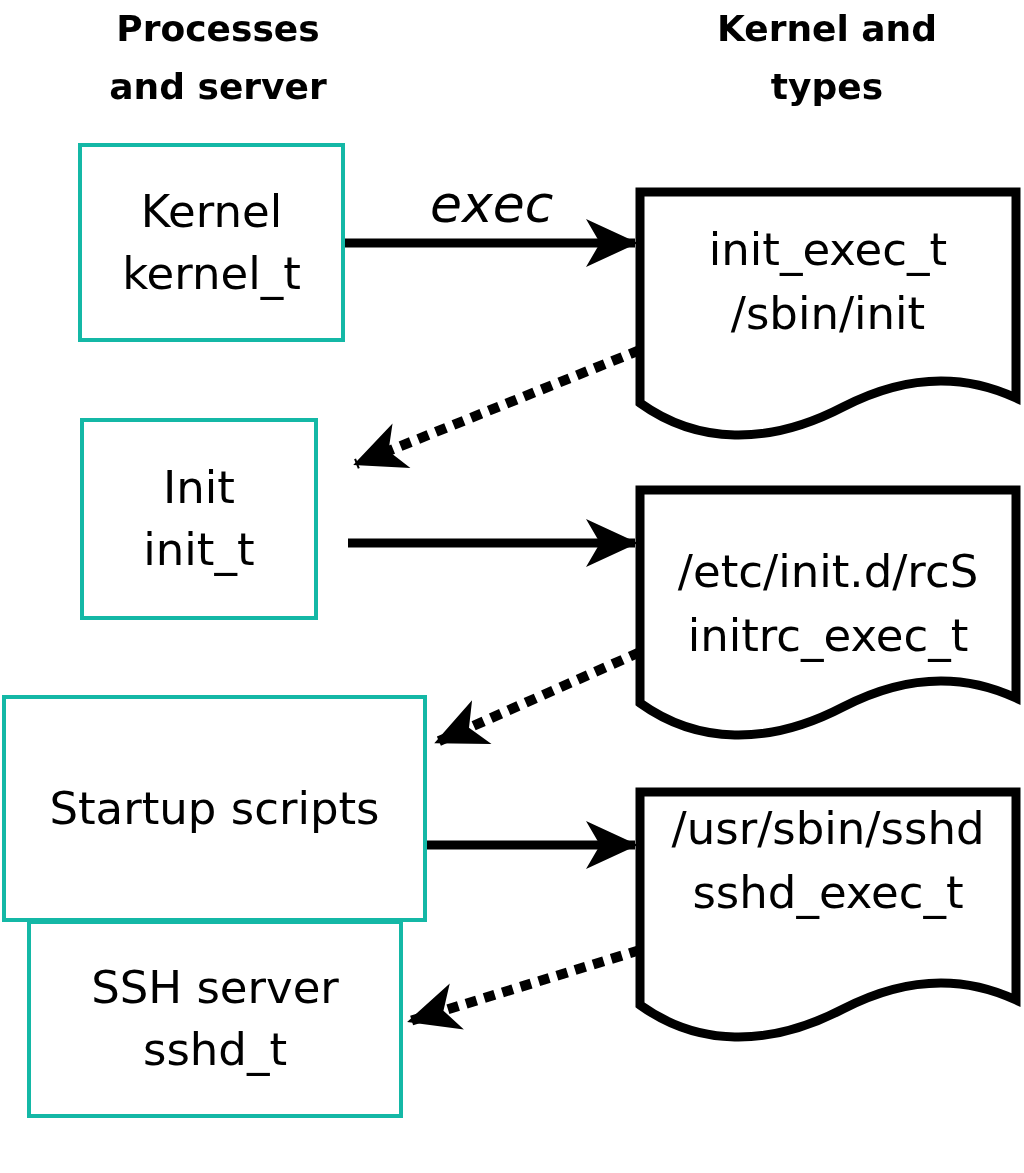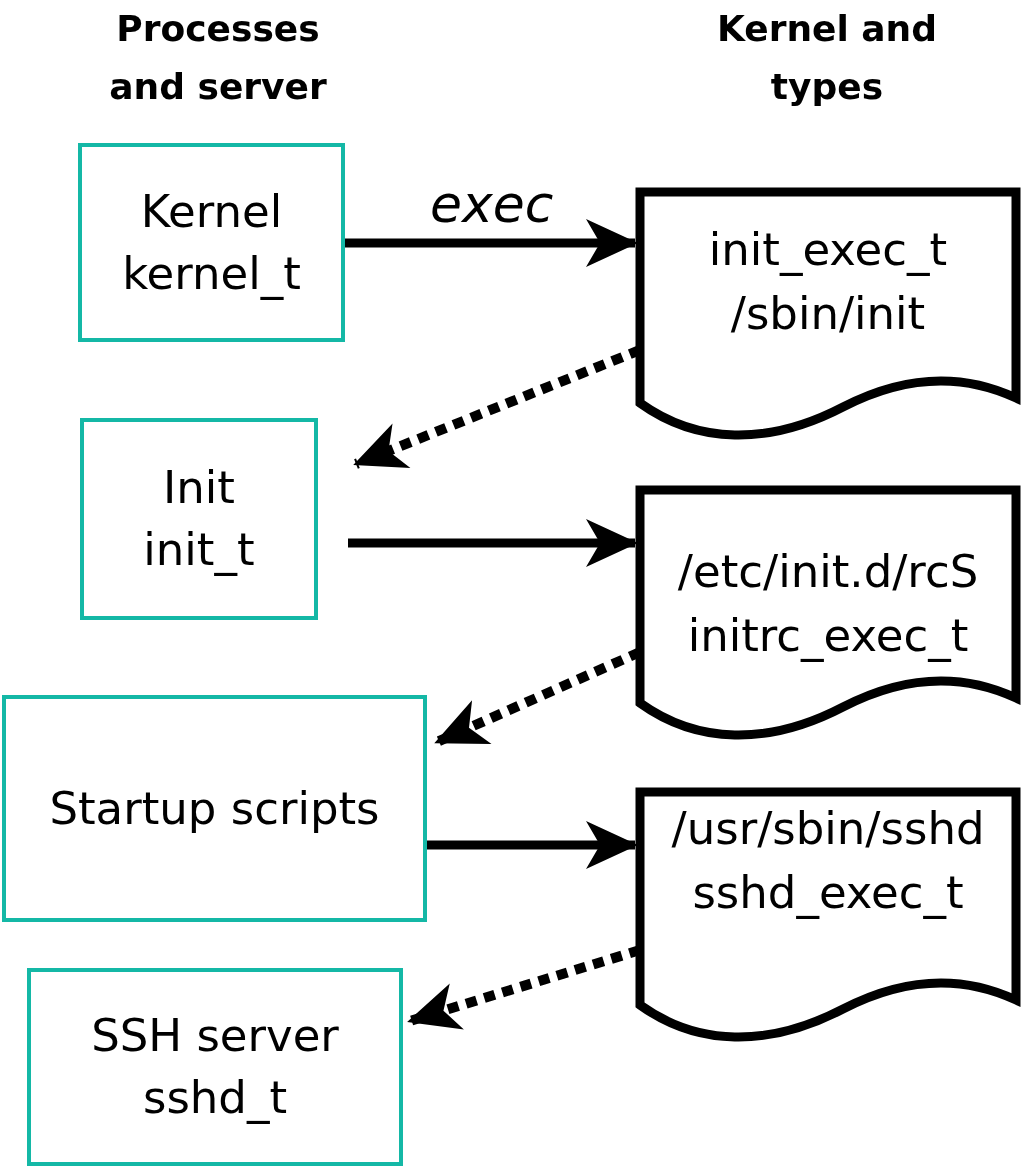--- a/index.html
+++ b/index.html
@@ -43,21 +43,21 @@
     align-items: center;
     justify-content: center;
     text-align: center;
     font-size: 45px;
     line-height: 62px;
     white-space: nowrap;
   }
   #box-kernel  { left: 78px;  top: 143px; width: 267px; height: 199px; }
   #box-init    { left: 80px;  top: 418px; width: 238px; height: 202px; }
   #box-startup { left: 2px;   top: 695px; width: 425px; height: 227px; }
-  #box-ssh     { left: 27px;  top: 968px; width: 376px; height: 198px; }
+  #box-ssh     { left: 27px;  top: 920px; width: 376px; height: 198px; }
   .doc-label {
     position: absolute;
     left: 640px;
     width: 376px;
     text-align: center;
     font-size: 45px;
     line-height: 64px;
     white-space: nowrap;
   }
   #doc-label-1 { top: 218px; }

